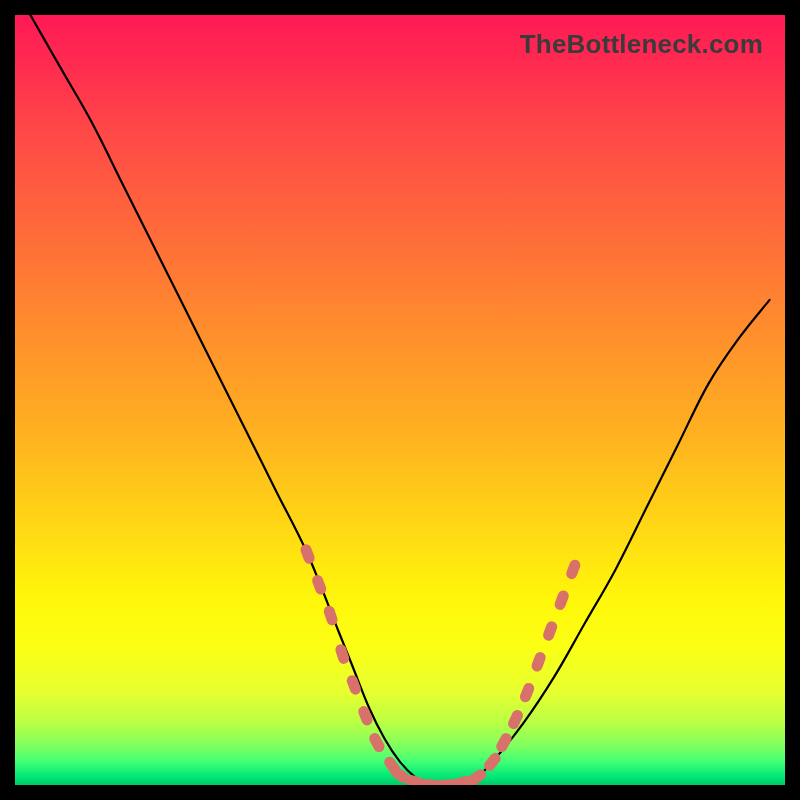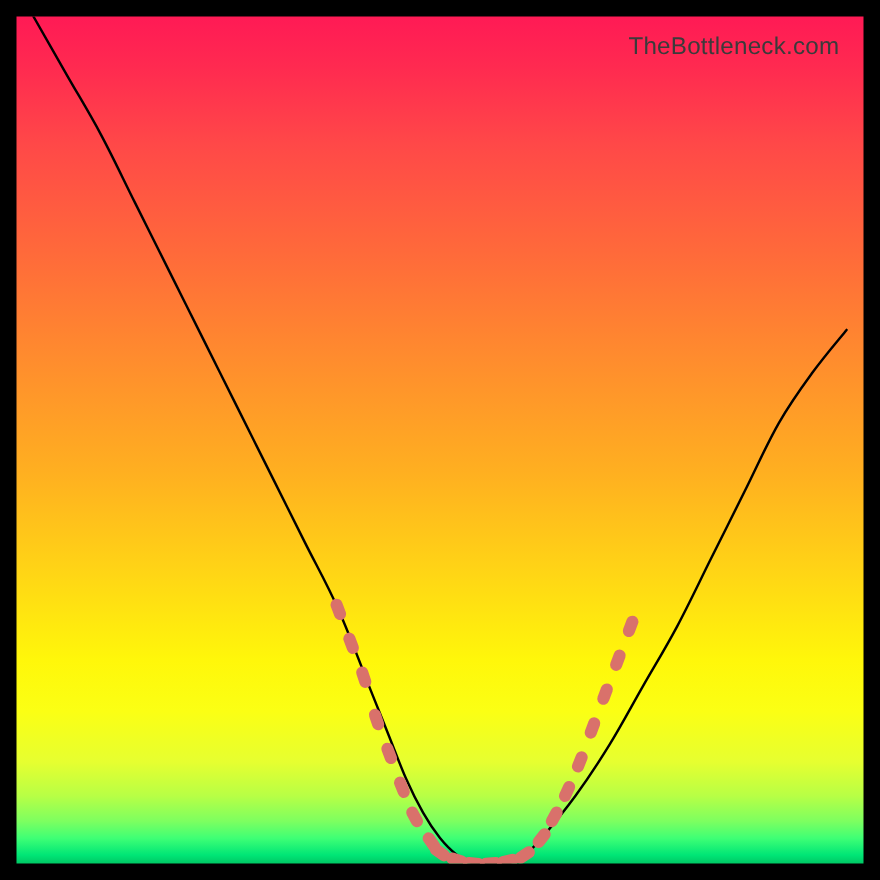--- a/index.html
+++ b/index.html
@@ -42,22 +42,22 @@
       #00e676 99%,
       #00c864 100%
     );
   }
   
   .watermark {
     position: absolute;
     top: 14px;
     right: 22px;
     color: #3b3b3b;
-    font-size: 22px;
-    font-weight: 400;
+    font-size: 26px;
+    font-weight: 700;
     letter-spacing: 0.2px;
     user-select: none;
   }
   svg.curve {
     position: absolute;
     left: 0;
     top: 0;
     width: 770px;
     height: 770px;
   }

